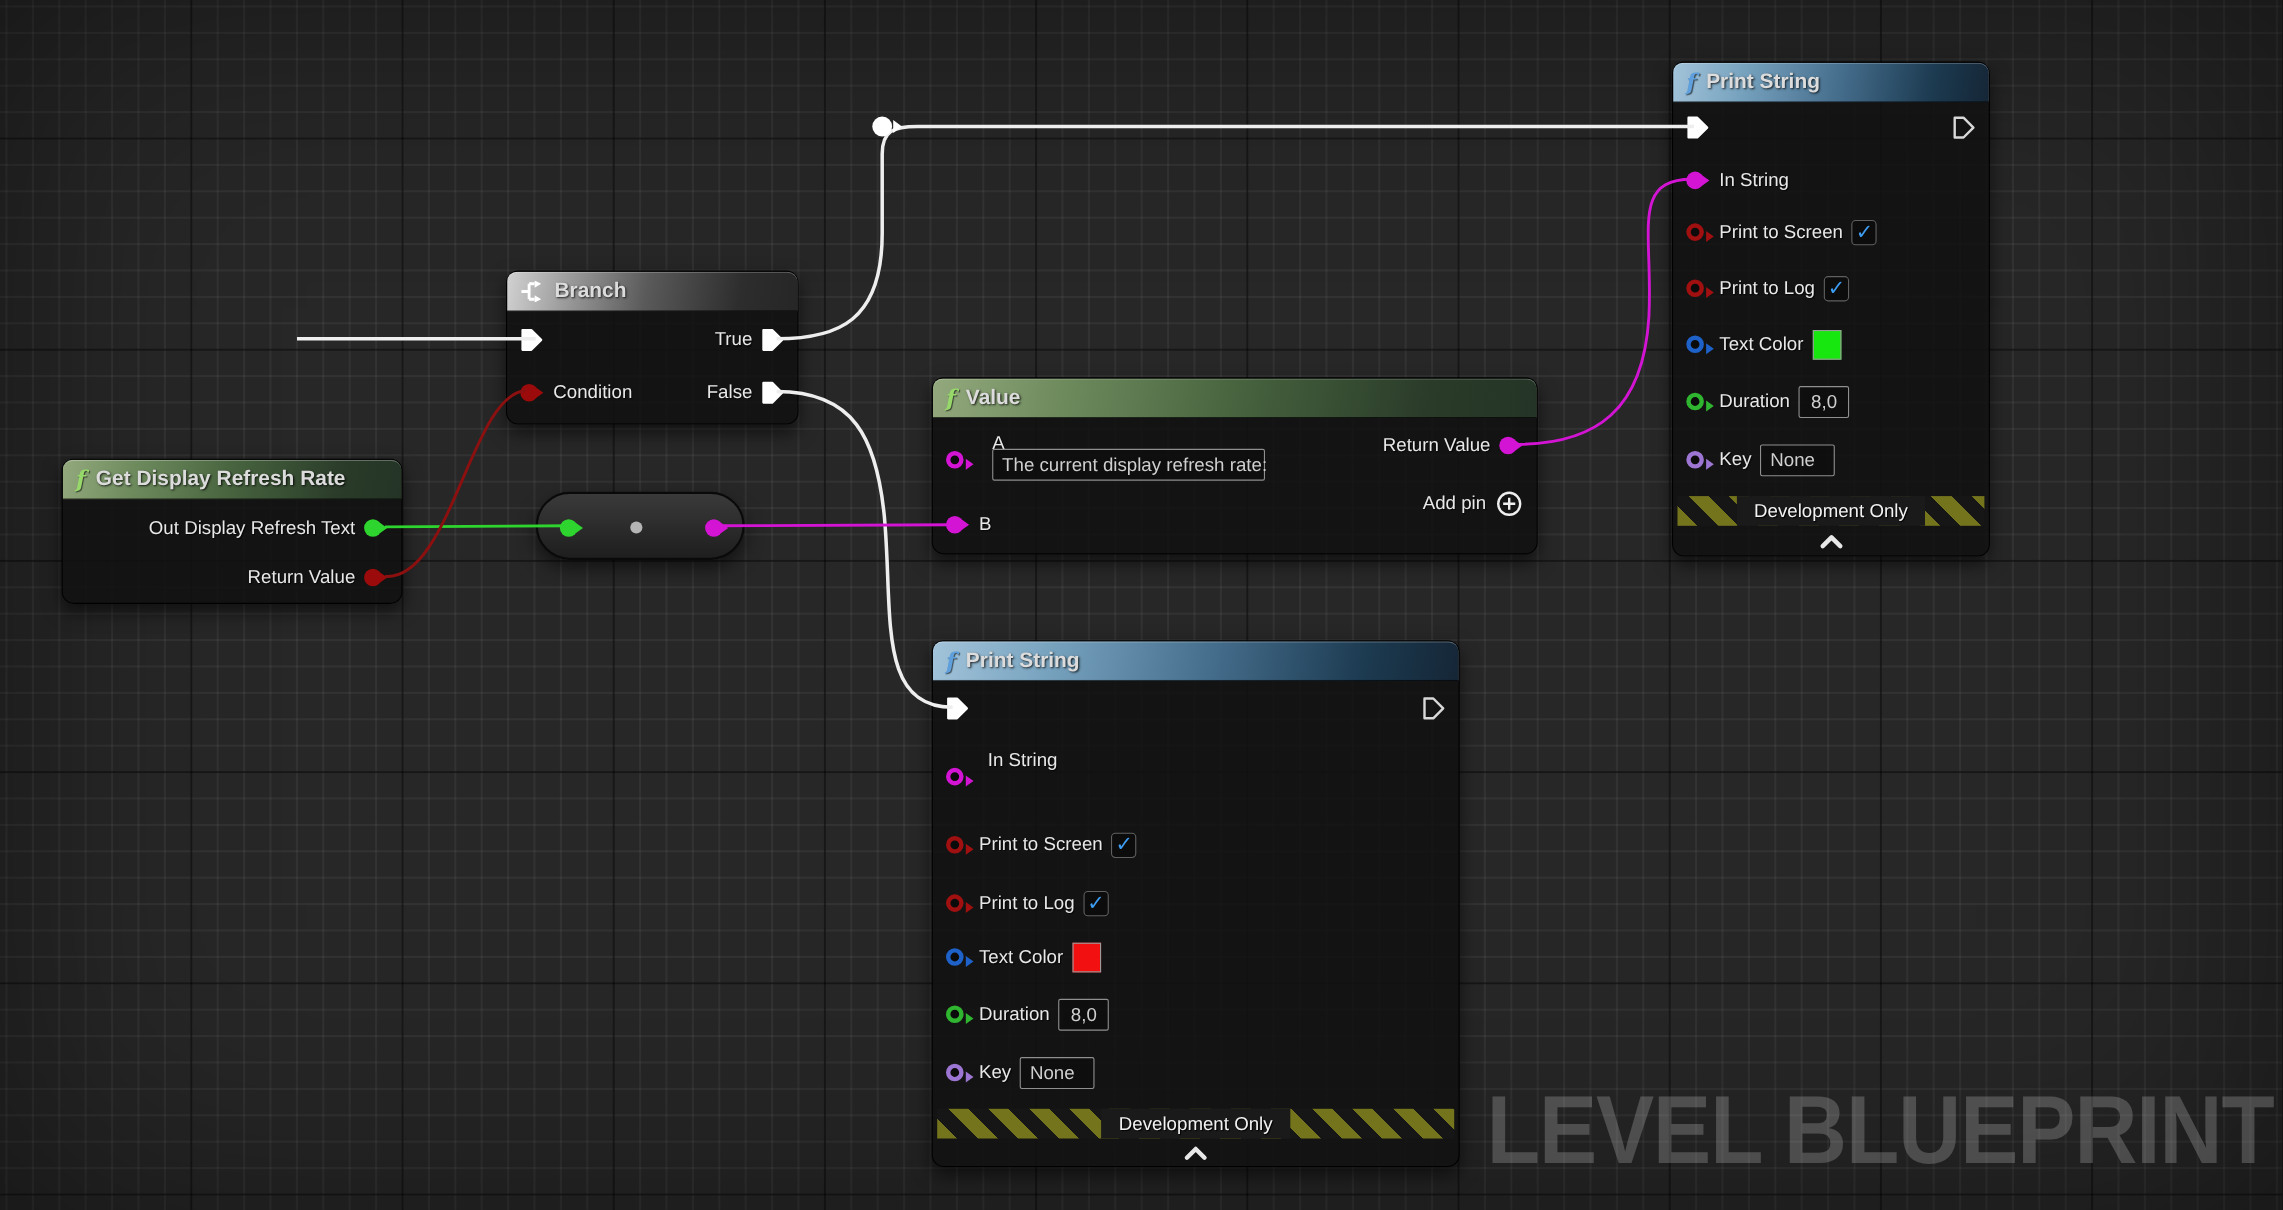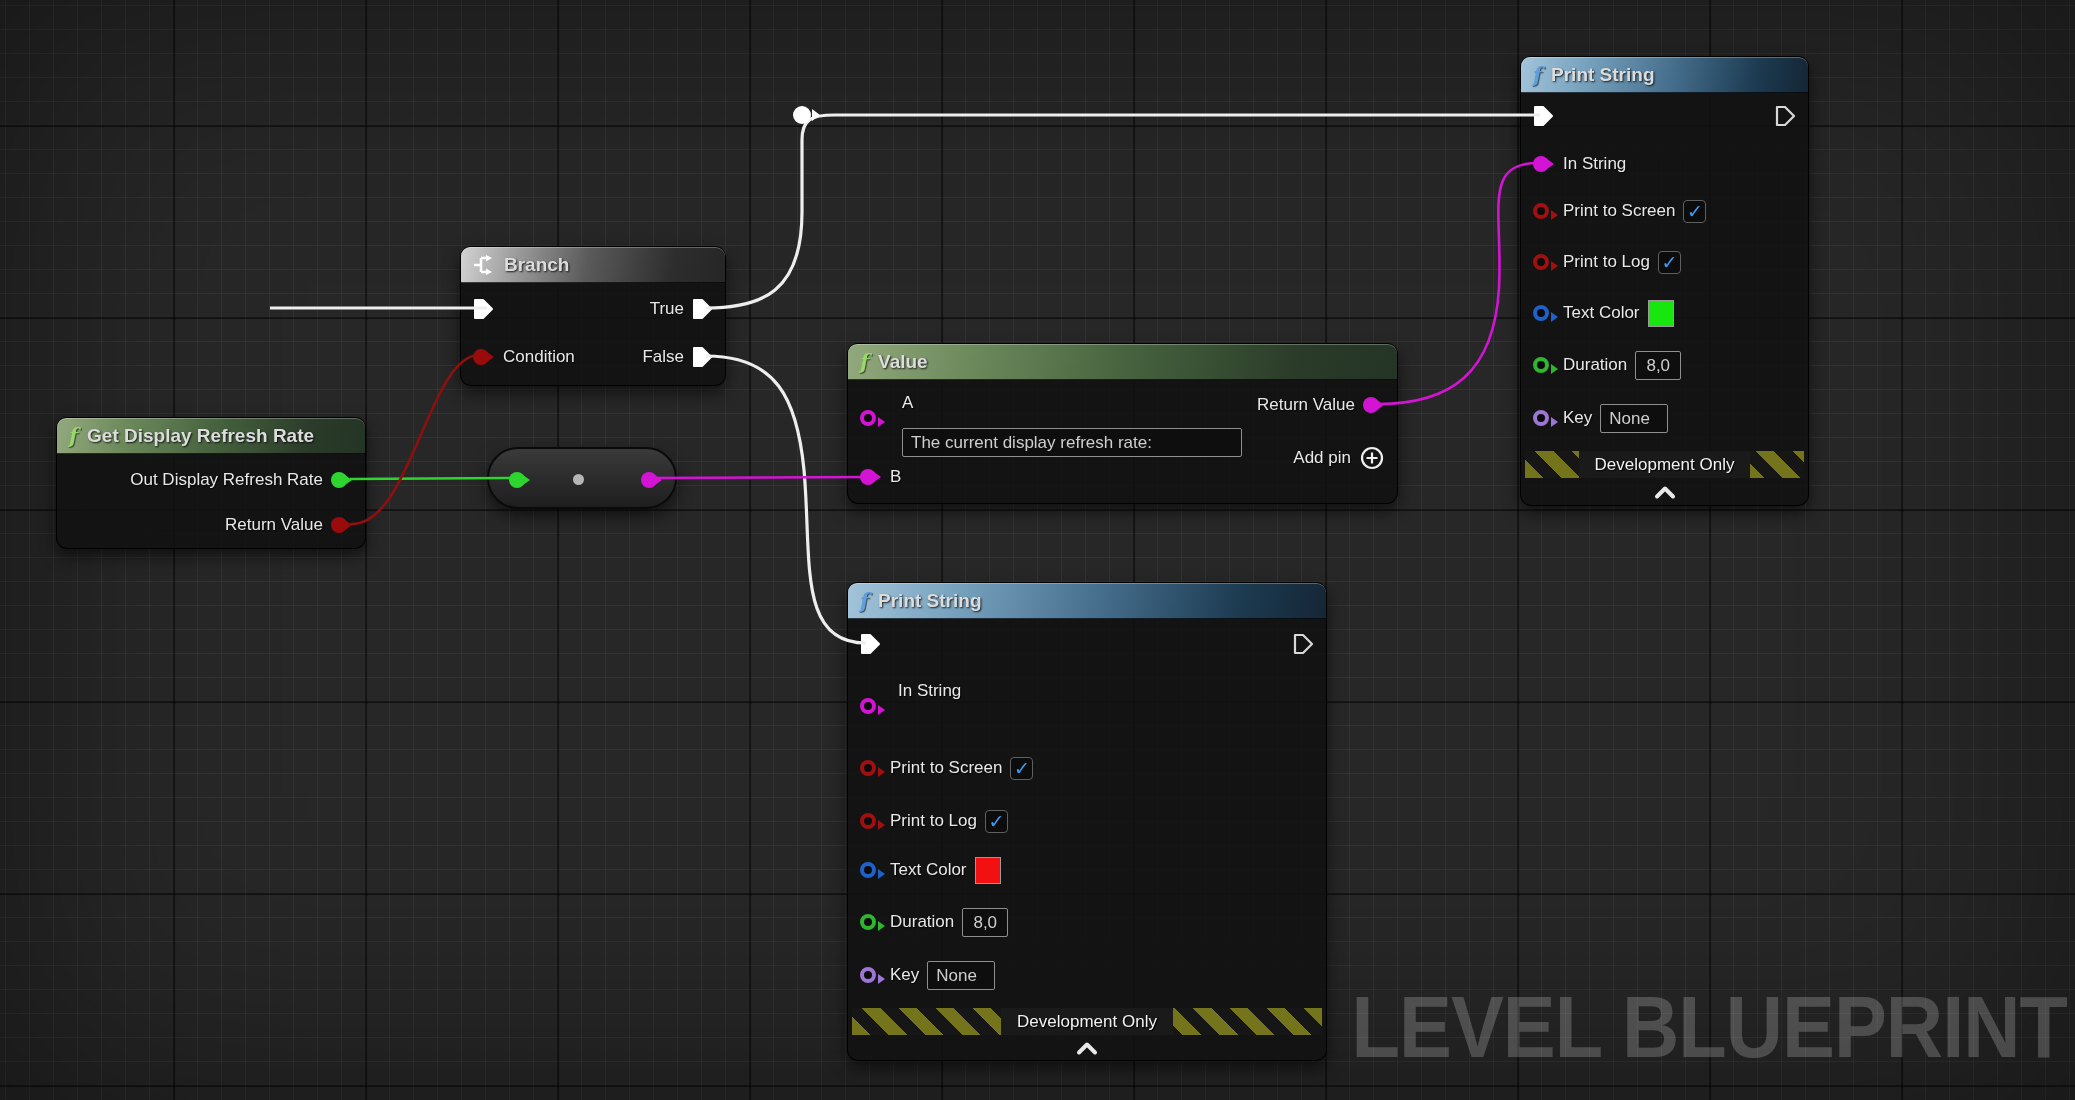--- a/index.html
+++ b/index.html
@@ -128,21 +128,21 @@
       </span>
     </div>
   </div>
 
   <div class="node" style="left:56px;top:417px;width:310px;height:132px">
     <div class="header hdr-green">
       <span class="fn-icon f-green">f</span>
       <span class="title">Get Display Refresh Rate</span>
     </div>
     <div class="row right" style="top:47px">
-      <span class="lbl">Out Display Refresh Rate</span>
+      <span class="lbl">Out Display Refresh Text</span>
       <span class="pin filled" style="--c:#2fd52f"></span>
     </div>
     <div class="row right" style="top:92px">
       <span class="lbl">Return Value</span>
       <span class="pin filled" style="--c:#9c0b0b"></span>
     </div>
   </div>
 
   <div class="node pill" style="left:487px;top:447px;width:190px;height:62px">
     <span class="pin filled abs" style="--c:#2fd52f;left:20px;top:23px"></span>
@@ -150,21 +150,21 @@
     <span class="pin filled abs" style="--c:#d414d4;left:152px;top:23px"></span>
   </div>
 
   <div class="node" style="left:847px;top:343px;width:551px;height:161px">
     <div class="header hdr-green">
       <span class="fn-icon f-green">f</span>
       <span class="title">Value</span>
     </div>
     <span class="pin hollow abs" style="--c:#d414d4;left:12px;top:66px"></span>
     <span class="lbl abs" style="left:54px;top:49px;font-size:17px">A</span>
-    <span class="field abs" style="left:54px;top:84px;width:340px">The current display refresh rate:</span>
+    <span class="field abs" style="left:54px;top:64px;width:248px">The current display refresh rate:</span>
     <div class="row" style="top:118px">
       <span class="pin filled" style="--c:#d414d4"></span>
       <span class="lbl">B</span>
     </div>
     <div class="row right" style="top:46px">
       <span class="lbl">Return Value</span>
       <span class="pin filled" style="--c:#d414d4"></span>
     </div>
     <div class="row right" style="top:99px">
       <span class="lbl">Add pin</span>

